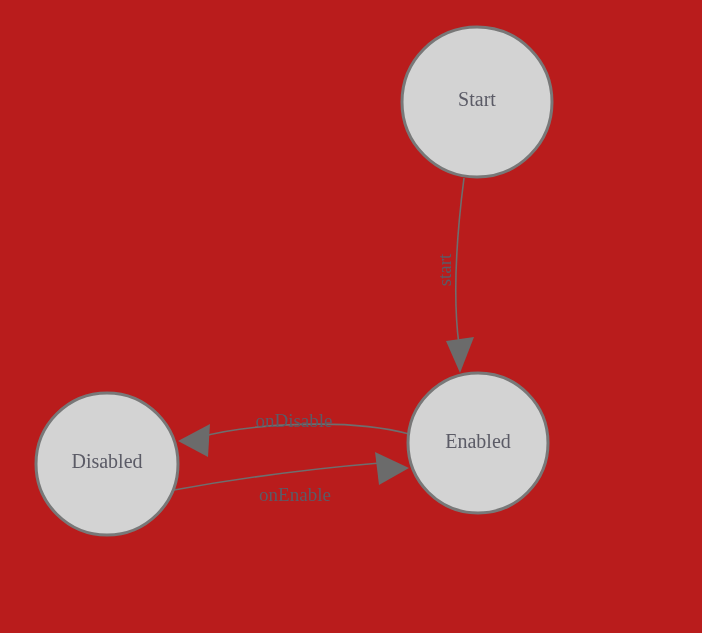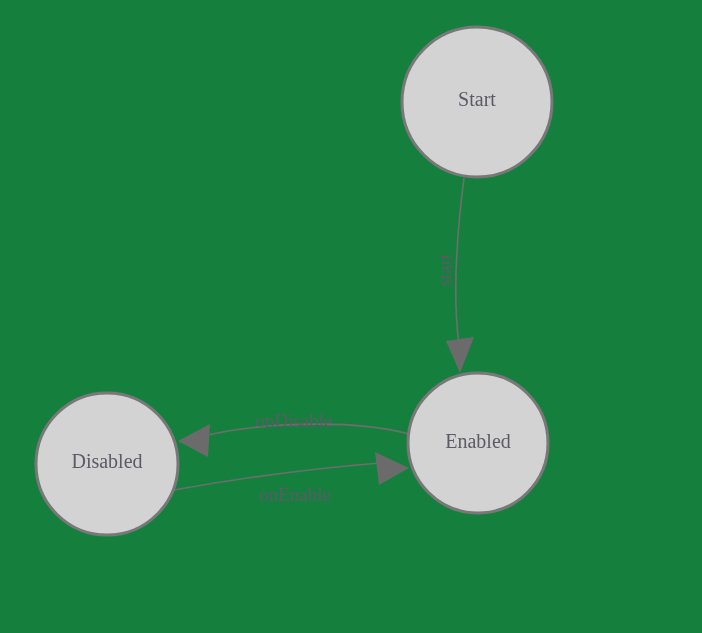--- a/index.html
+++ b/index.html
@@ -8,21 +8,21 @@
     padding: 0;
     background: #ffffff;
   }
   body {
     font-family: "Liberation Serif", "DejaVu Serif", serif;
   }
   #diagram-canvas {
     position: relative;
     width: 702px;
     height: 633px;
-    background: #15803d;
+    background: #b91c1c;
     overflow: hidden;
   }
   #diagram-svg {
     position: absolute;
     top: 0;
     left: 0;
     width: 702px;
     height: 633px;
     display: block;
   }

